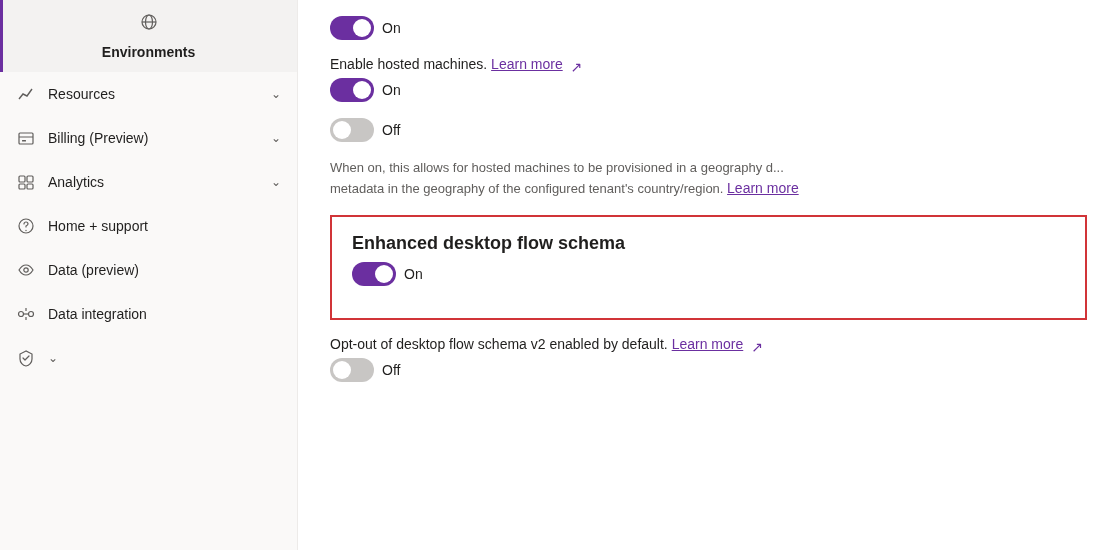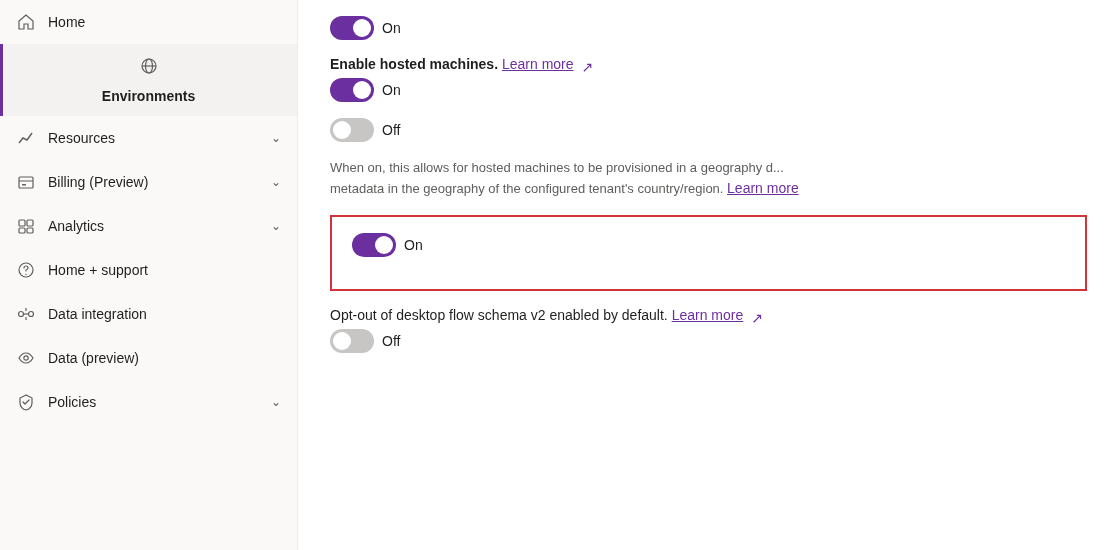--- a/index.html
+++ b/index.html
@@ -86,21 +86,21 @@
       margin-bottom: 16px;
     }
 
     .setting-label {
       font-size: 14px;
       color: #201f1e;
       margin-bottom: 6px;
     }
 
     .setting-label strong {
-      font-weight: 700;
+      font-weight: 400;
       text-align: right;
     }
 
     .setting-description {
       font-size: 13px;
       color: #605e5c;
       margin-bottom: 8px;
       line-height: 1.5;
     }
 
@@ -195,28 +195,20 @@
       font-size: 18px;
       font-weight: 600;
       color: #201f1e;
       margin-bottom: 8px;
     }
   </style>
 </head>
 <body>
 
 <nav class="sidebar">
-  <div class="sidebar-item">
-    <span class="sidebar-item-icon">
-      <svg width="18" height="18" viewBox="0 0 18 18" fill="none">
-        <path d="M9 2L2 8v8h5v-5h4v5h5V8L9 2z" stroke="#605e5c" stroke-width="1.2" fill="none"></path>
-      </svg>
-    </span>
-    <span class="sidebar-item-label">Home</span>
-  </div>
 
   <div class="sidebar-item active">
     <span class="sidebar-item-icon">
       <svg width="18" height="18" viewBox="0 0 18 18" fill="none">
         <circle cx="9" cy="9" r="7" stroke="#605e5c" stroke-width="1.2"></circle>
         <ellipse cx="9" cy="9" rx="3.5" ry="7" stroke="#605e5c" stroke-width="1.2"></ellipse>
         <line x1="2" y1="9" x2="16" y2="9" stroke="#605e5c" stroke-width="1.2"></line>
       </svg>
     </span>
     <span class="sidebar-item-label">Environments</span>
@@ -264,47 +256,46 @@
         <path d="M7 7c0-1.1.9-2 2-2s2 .9 2 2c0 1-1 1.5-2 2v1" stroke="#605e5c" stroke-width="1.2" stroke-linecap="round"></path>
         <circle cx="9" cy="13.5" r="0.7" fill="#605e5c"></circle>
       </svg>
     </span>
     <span class="sidebar-item-label">Home + support</span>
   </div>
 
   <div class="sidebar-item">
     <span class="sidebar-item-icon">
       <svg width="18" height="18" viewBox="0 0 18 18" fill="none">
+        <path d="M9 4C5 4 2 9 2 9s3 5 7 5 7-5 7-5-3-5-7-5z" stroke="#605e5c" stroke-width="1.2" fill="none"></path>
+        <circle cx="9" cy="9" r="2.2" stroke="#605e5c" stroke-width="1.2"></circle>
+      </svg>
+    </span>
+    <span class="sidebar-item-label">Data (preview)</span>
+  </div>
+
+  <div class="sidebar-item">
+    <span class="sidebar-item-icon">
+      <svg width="18" height="18" viewBox="0 0 18 18" fill="none">
         <circle cx="4" cy="9" r="2.5" stroke="#605e5c" stroke-width="1.2"></circle>
         <circle cx="14" cy="9" r="2.5" stroke="#605e5c" stroke-width="1.2"></circle>
         <line x1="6.5" y1="9" x2="11.5" y2="9" stroke="#605e5c" stroke-width="1.2"></line>
         <path d="M9 6V3M9 15v-3" stroke="#605e5c" stroke-width="1.2"></path>
       </svg>
     </span>
     <span class="sidebar-item-label">Data integration</span>
   </div>
 
   <div class="sidebar-item">
     <span class="sidebar-item-icon">
       <svg width="18" height="18" viewBox="0 0 18 18" fill="none">
-        <path d="M9 4C5 4 2 9 2 9s3 5 7 5 7-5 7-5-3-5-7-5z" stroke="#605e5c" stroke-width="1.2" fill="none"></path>
-        <circle cx="9" cy="9" r="2.2" stroke="#605e5c" stroke-width="1.2"></circle>
-      </svg>
-    </span>
-    <span class="sidebar-item-label">Data (preview)</span>
-  </div>
-
-  <div class="sidebar-item">
-    <span class="sidebar-item-icon">
-      <svg width="18" height="18" viewBox="0 0 18 18" fill="none">
         <path d="M9 2L3 5v5c0 3.5 2.7 6.5 6 7 3.3-.5 6-3.5 6-7V5L9 2z" stroke="#605e5c" stroke-width="1.2" fill="none"></path>
         <path d="M6 9l2 2 4-4" stroke="#605e5c" stroke-width="1.2" stroke-linecap="round" stroke-linejoin="round"></path>
       </svg>
     </span>
-    <span class="sidebar-item-label">Policies</span>
     <span class="sidebar-chevron">⌄</span>
   </div>
 </nav>
 
 <main class="main-content">
 
   <div class="toggle-row">
     <label class="toggle">
       <input type="checkbox" checked="" style="">
       <span class="toggle-slider on"></span>
@@ -336,20 +327,21 @@
       <span class="toggle-status">Off</span>
     </div>
     <p class="setting-description">
       When on, this allows for hosted machines to be provisioned in a geography d...<br>
       metadata in the geography of the configured tenant's country/region.
       <a class="learn-more">Learn more</a>
     </p>
   </div>
 
   <div class="highlighted-section">
+    <h2 class="section-title">Enhanced desktop flow schema</h2>
     <div class="toggle-row">
       <label class="toggle">
         <input type="checkbox" checked="" style="">
         <span class="toggle-slider on"></span>
       </label>
       <span class="toggle-status">On</span>
     </div>
   </div>
 
   <div class="setting-row">

